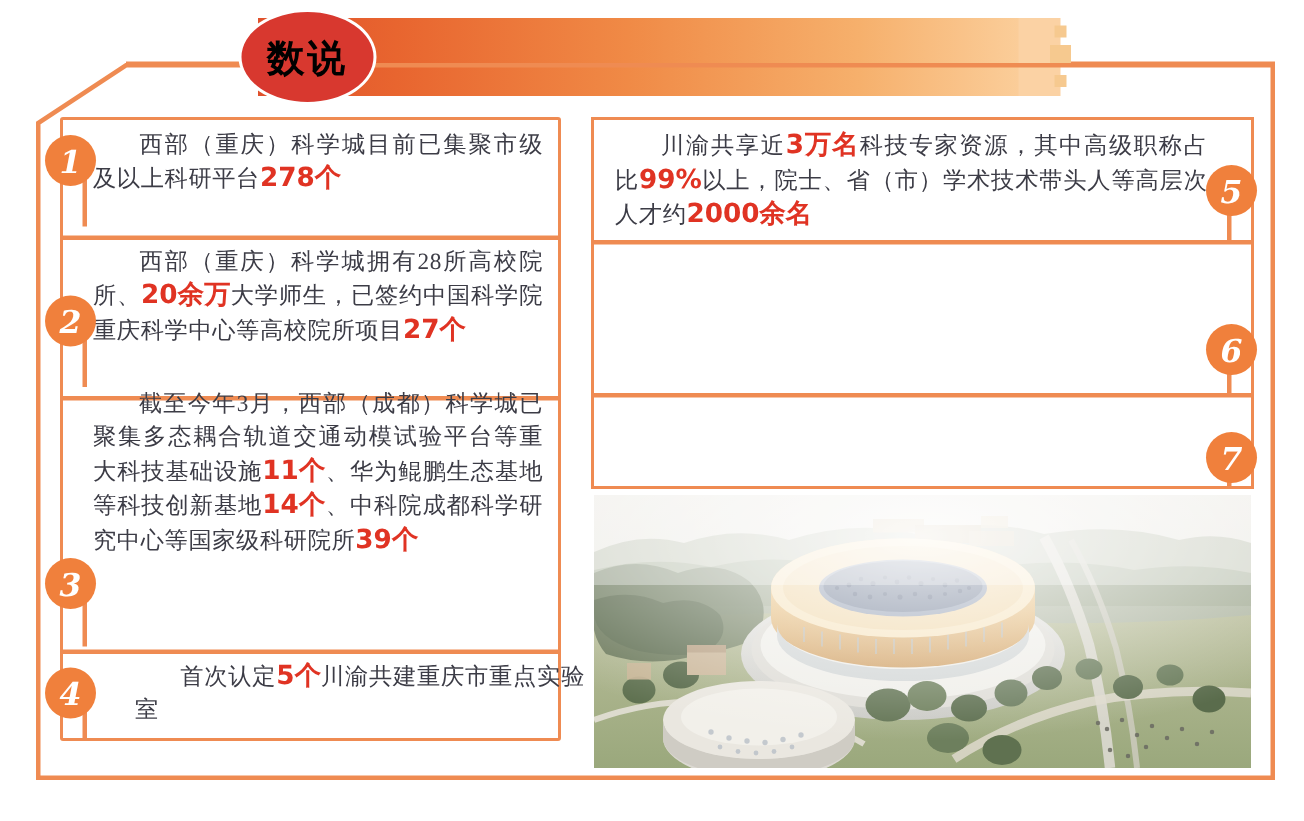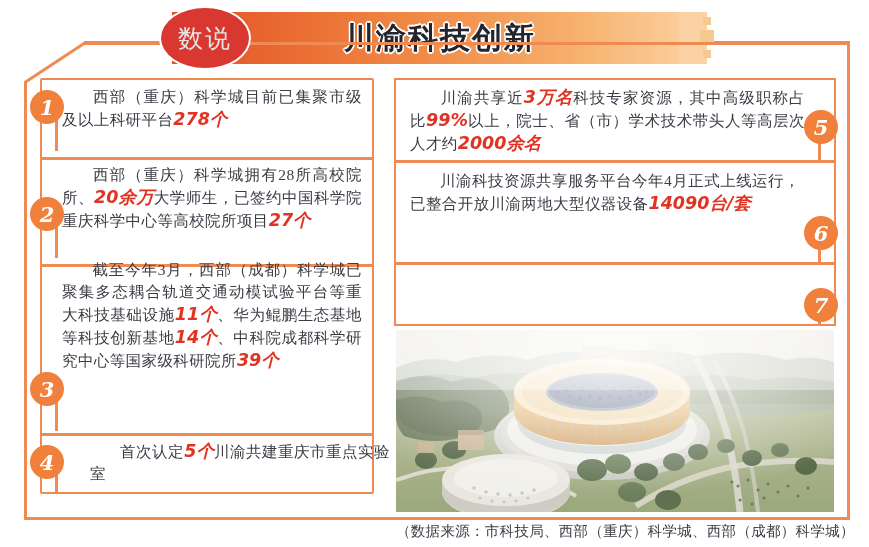--- a/index.html
+++ b/index.html
@@ -28,21 +28,21 @@
        1.6px 0 0 #fff,-1.6px 0 0 #fff,0 1.6px 0 #fff,0 -1.6px 0 #fff,
        1.2px 1.2px 0 #fff,-1.2px 1.2px 0 #fff,1.2px -1.2px 0 #fff,-1.2px -1.2px 0 #fff;
     padding-left:22px;box-sizing:border-box;
   }
   .badge-oval{
     position:absolute;left:159px;top:6px;width:92px;height:64px;
     background:#d8382f;border-radius:50%;
     border:2.5px solid #ffffff;
     box-sizing:border-box;
     display:flex;align-items:center;justify-content:center;
-    color:#e5e5e5;font-size:25px;font-weight:normal;letter-spacing:2px;
+    color:#000000;font-size:25px;font-weight:bold;letter-spacing:2px;
     font-family:"DejaVu Serif","Liberation Serif",serif;
     z-index:6;
   }
   .hdr-blk{position:absolute;left:679px;top:12px;width:28px;height:52px;background:#fbd2a4;}
   .hdr-sq{position:absolute;background:#f6c98f;}
   .hdr-sq.s1{left:703px;top:17px;width:8px;height:8px;}
   .hdr-sq.s2{left:703px;top:50px;width:8px;height:8px;}
   .hdr-sq.s3{left:700px;top:30px;width:14px;height:13px;}
 
   .hdr-line-left{position:absolute;left:84px;top:41px;width:76px;height:3px;background:#ef8b52;}
@@ -73,21 +73,21 @@
     color:#3c3c46;
     font-family:"Liberation Serif","DejaVu Serif",serif;
     font-size:15.5px;
     line-height:22px;
     letter-spacing:0.4px;
     text-align:justify;
   }
   .item-text .hl{
     color:#e03323;font-weight:bold;
     font-family:"DejaVu Sans","Liberation Sans",sans-serif;
-    font-size:17.5px;letter-spacing:0;font-style:italic;
+    font-size:17.5px;letter-spacing:0;
   }
   .indent{display:inline-block;width:30px;}
 
   
   .numbadge{
     position:absolute;width:34px;height:34px;border-radius:50%;
     background:#f0803c;
     display:flex;align-items:center;justify-content:center;
     color:#ffffff;font-size:21px;font-weight:bold;font-style:italic;
     font-family:"DejaVu Serif","Liberation Serif",serif;
@@ -117,21 +117,20 @@
 <body>
 
 <div class="page">
 
   <div class="header">
 
     <div class="hdr-line-left"></div>
     <div class="hdr-line-right"></div>
 
     <div class="banner"></div>
-    <div class="banner-title">川渝科技创新</div>
 
     <div class="hdr-blk"></div>
     <div class="hdr-sq s1"></div>
     <div class="hdr-sq s3"></div>
     <div class="hdr-sq s2"></div>
 
     <div class="badge-oval">数说</div>
   </div>
 
   <div class="outer-frame">
@@ -172,23 +171,20 @@
   <div class="rcol-border"></div>
   <div class="rrow-div" style="top:160px;"></div>
   <div class="rrow-div" style="top:262px;"></div>
 
   <div class="item-text" style="left:410px;top:86px;width:395px;">
     <span class="indent"></span><span>川渝共享近</span><span class="hl">3万名</span><span>科技专家资源，其中高级职称占比</span><span class="hl">99%</span><span>以上，院士、省（市）学术技术带头人等高层次人才约</span><span class="hl">2000余名</span>
   </div>
   <div class="numtail" style="left:818px;top:134px;height:26px;"></div>
   <div class="numbadge" style="left:804px;top:110px;">5</div>
 
-  <div class="item-text" style="left:410px;top:170px;width:390px;">
-    <span class="indent"></span><span>川渝科技资源共享服务平台今年4月正式上线运行，已整合开放川渝两地大型仪器设备</span><span class="hl">14090台/套</span>
-  </div>
   <div class="numtail" style="left:818px;top:240px;height:22px;"></div>
   <div class="numbadge" style="left:804px;top:216px;">6</div>
 
   <div class="numtail" style="left:818px;top:312px;height:14px;"></div>
   <div class="numbadge" style="left:804px;top:288px;">7</div>
 
   <div class="photo">
     <svg width="438" height="182" viewBox="0 0 438 182" xmlns="http://www.w3.org/2000/svg">
       <defs>
         <linearGradient id="sky" x1="0" y1="0" x2="0" y2="1">
@@ -338,15 +334,14 @@
         <circle cx="344" cy="170" r="1.5"></circle>
           <circle cx="356" cy="174" r="1.5"></circle>
           <circle cx="368" cy="168" r="1.5"></circle>
       </g>
 
       <rect x="0" y="0" width="438" height="182" fill="url(#mist)"></rect>
       <rect x="0" y="0" width="438" height="60" fill="#ffffff" opacity="0.35"></rect>
     </svg>
   </div>
 
-  <div class="source">（数据来源：市科技局、西部（重庆）科学城、西部（成都）科学城）</div>
 
 </div>
 
 </body></html>

